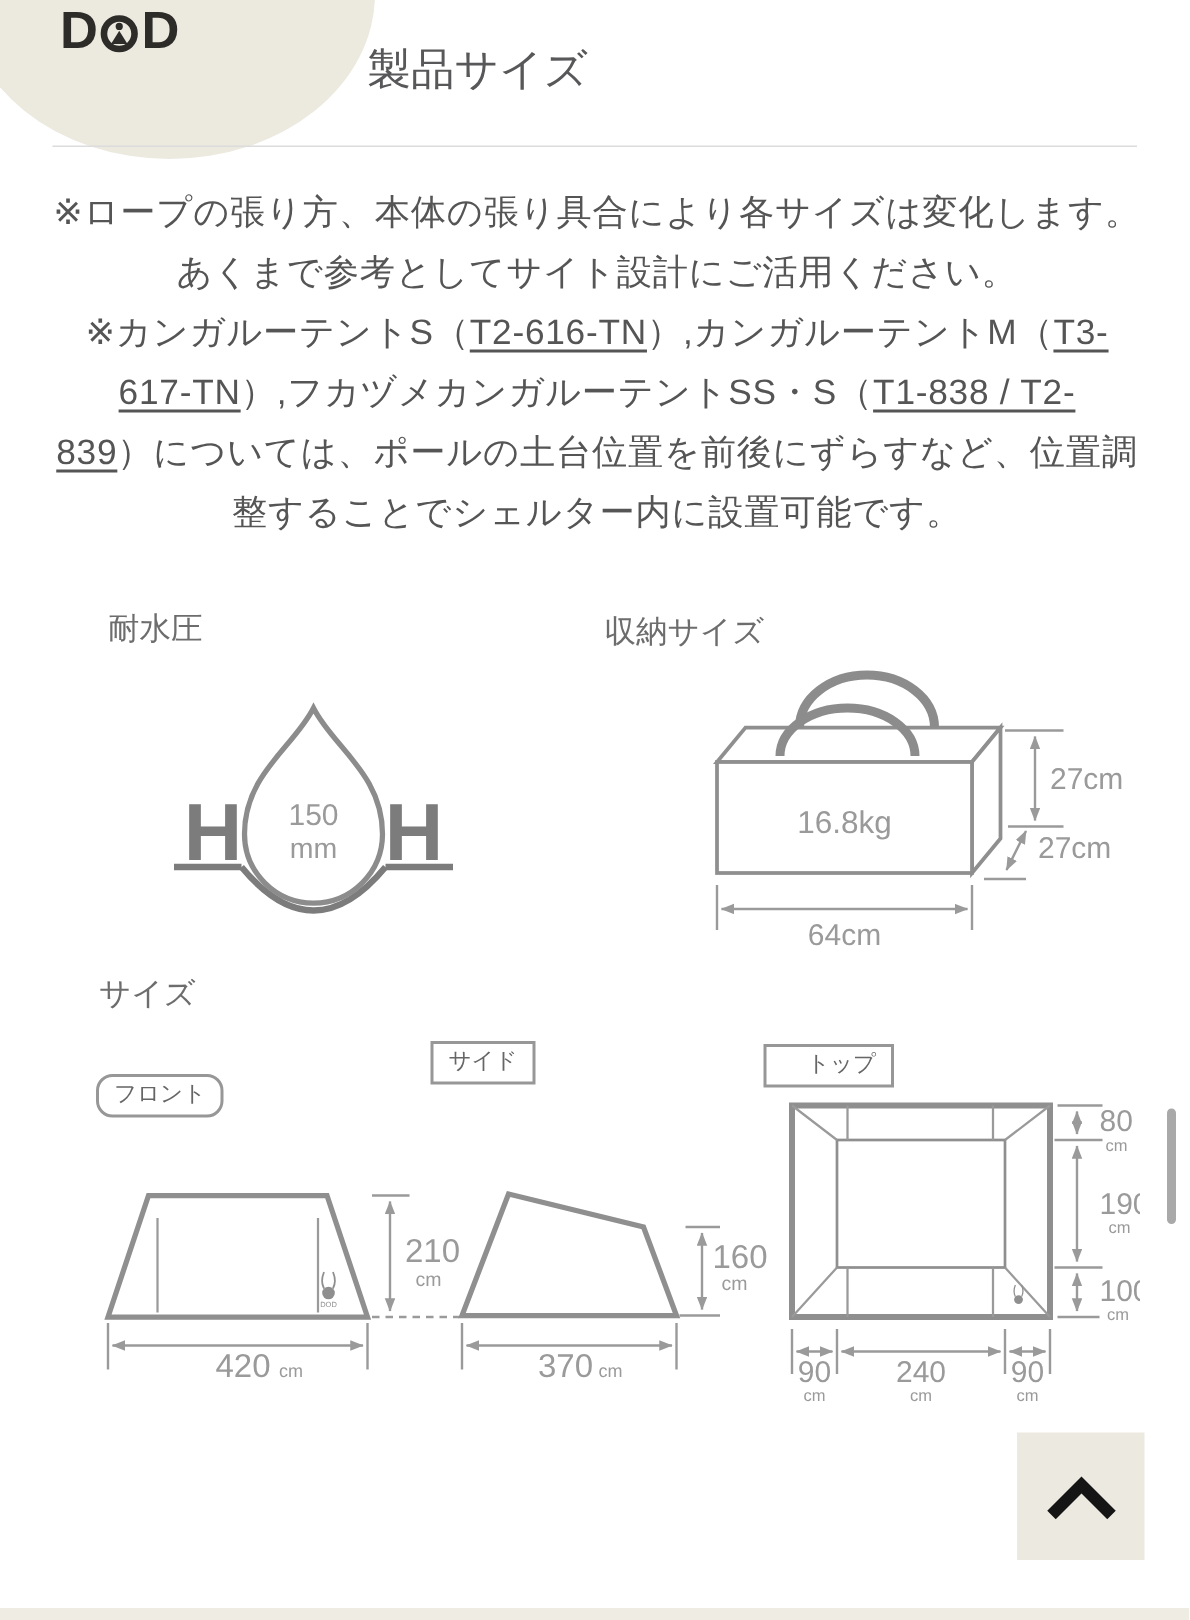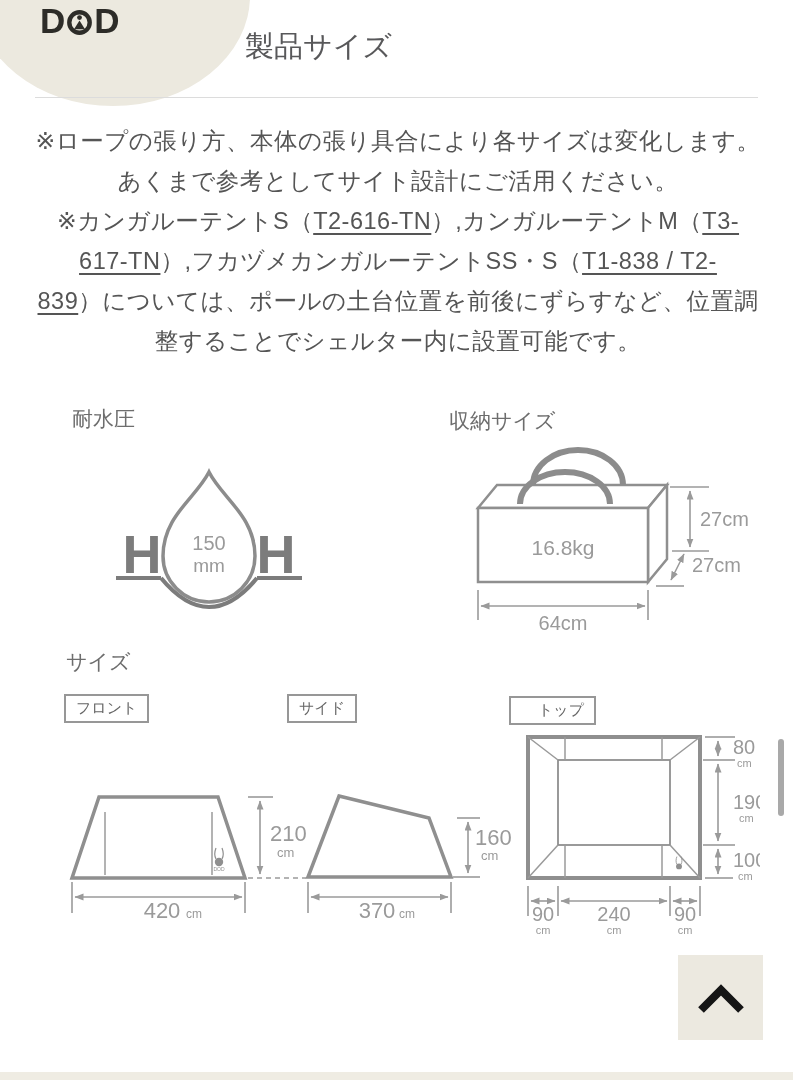--- a/index.html
+++ b/index.html
@@ -75,21 +75,21 @@
   <div class="note">
     <div class="note-line">※ロープの張り方、本体の張り具合により各サイズは変化します。</div>
     <div class="note-line">あくまで参考としてサイト設計にご活用ください。</div>
     <div class="note-line"><span>※カンガルーテントS（</span><a class="lnk">T2-616-TN</a><span>）,カンガルーテントM（</span><a class="lnk">T3-</a></div>
     <div class="note-line"><a class="lnk">617-TN</a><span>）,フカヅメカンガルーテントSS・S（</span><a class="lnk">T1-838 / T2-</a></div>
     <div class="note-line"><a class="lnk">839</a><span>）については、ポールの土台位置を前後にずらすなど、位置調</span></div>
     <div class="note-line">整することでシェルター内に設置可能です。</div>
   </div>
 
   <div class="sec-label" style="left:72px; top:405px;">耐水圧</div>
-  <div class="sec-label" style="left:403px; top:407px;margin-left:46px;">収納サイズ</div>
+  <div class="sec-label" style="left:403px; top:407px;">収納サイズ</div>
   <div class="sec-label" style="left:66px; top:648px;">サイズ</div>
 
   <svg class="diagram" style="left:100px; top:460px;" width="220" height="170" viewBox="0 0 220 170">
     <text x="42" y="113" text-anchor="middle" font-size="54" font-weight="bold" fill="#7c7c7c">H</text>
     <text x="176" y="113" text-anchor="middle" font-size="54" font-weight="bold" fill="#7c7c7c">H</text>
     <path d="M16,118 H61" stroke="#7c7c7c" stroke-width="4.2" fill="none"></path>
     <path d="M61,118 Q109,176 157,118" stroke="#7c7c7c" stroke-width="4.2" fill="none"></path>
     <path d="M157,118 H202" stroke="#7c7c7c" stroke-width="4.2" fill="none"></path>
     <path d="M109,12 C96,38 63,56 63,96 A46,46 0 1 0 155,96 C155,56 122,38 109,12 Z" fill="#ffffff" stroke="#8c8c8c" stroke-width="3.5"></path>
     <text x="109" y="90" text-anchor="middle" font-size="20" class="dimtxt">150</text>
@@ -112,21 +112,21 @@
     <path d="M226,146 H254" class="dim"></path>
     <line x1="241" y1="140" x2="254" y2="114" class="dim" marker-start="url(#mS)" marker-end="url(#mE)"></line>
     <text x="262" y="132" font-size="20" class="dimtxt">27cm</text>
 
     <path d="M48,150 V180" class="dim"></path>
     <path d="M218,150 V180" class="dim"></path>
     <line x1="51" y1="166" x2="215" y2="166" class="dim" marker-start="url(#mS)" marker-end="url(#mE)"></line>
     <text x="133" y="190" text-anchor="middle" font-size="20" class="dimtxt">64cm</text>
   </svg>
 
-  <div class="tag" style="left:64px;  top:694px;">フロント</div>
+  <div class="tag" style="left:64px;  top:716px;border-radius:11px;">フロント</div>
   <div class="tag" style="left:287px; top:694px;">サイド</div>
   <div class="tag" style="left:509px; top:696px;padding-left:27px;">トップ</div>
 
   <svg class="diagram" style="left:40px; top:730px;" width="720" height="220" viewBox="0 0 720 220">
 
     <g>
       <polygon points="59,67 178,67 205,148 32,148" class="outline" stroke-width="3.5"></polygon>
       <path d="M65,82 V145" class="thinline" stroke-width="1.5"></path>
       <path d="M172,82 V145" class="thinline" stroke-width="1.5"></path>
       <g transform="translate(179,130)">

